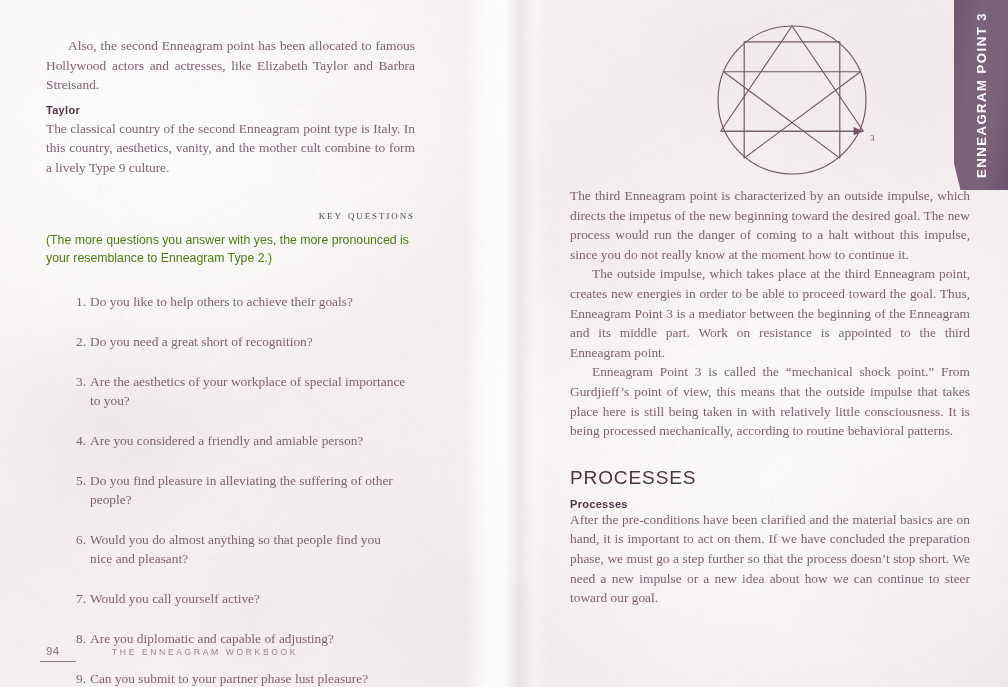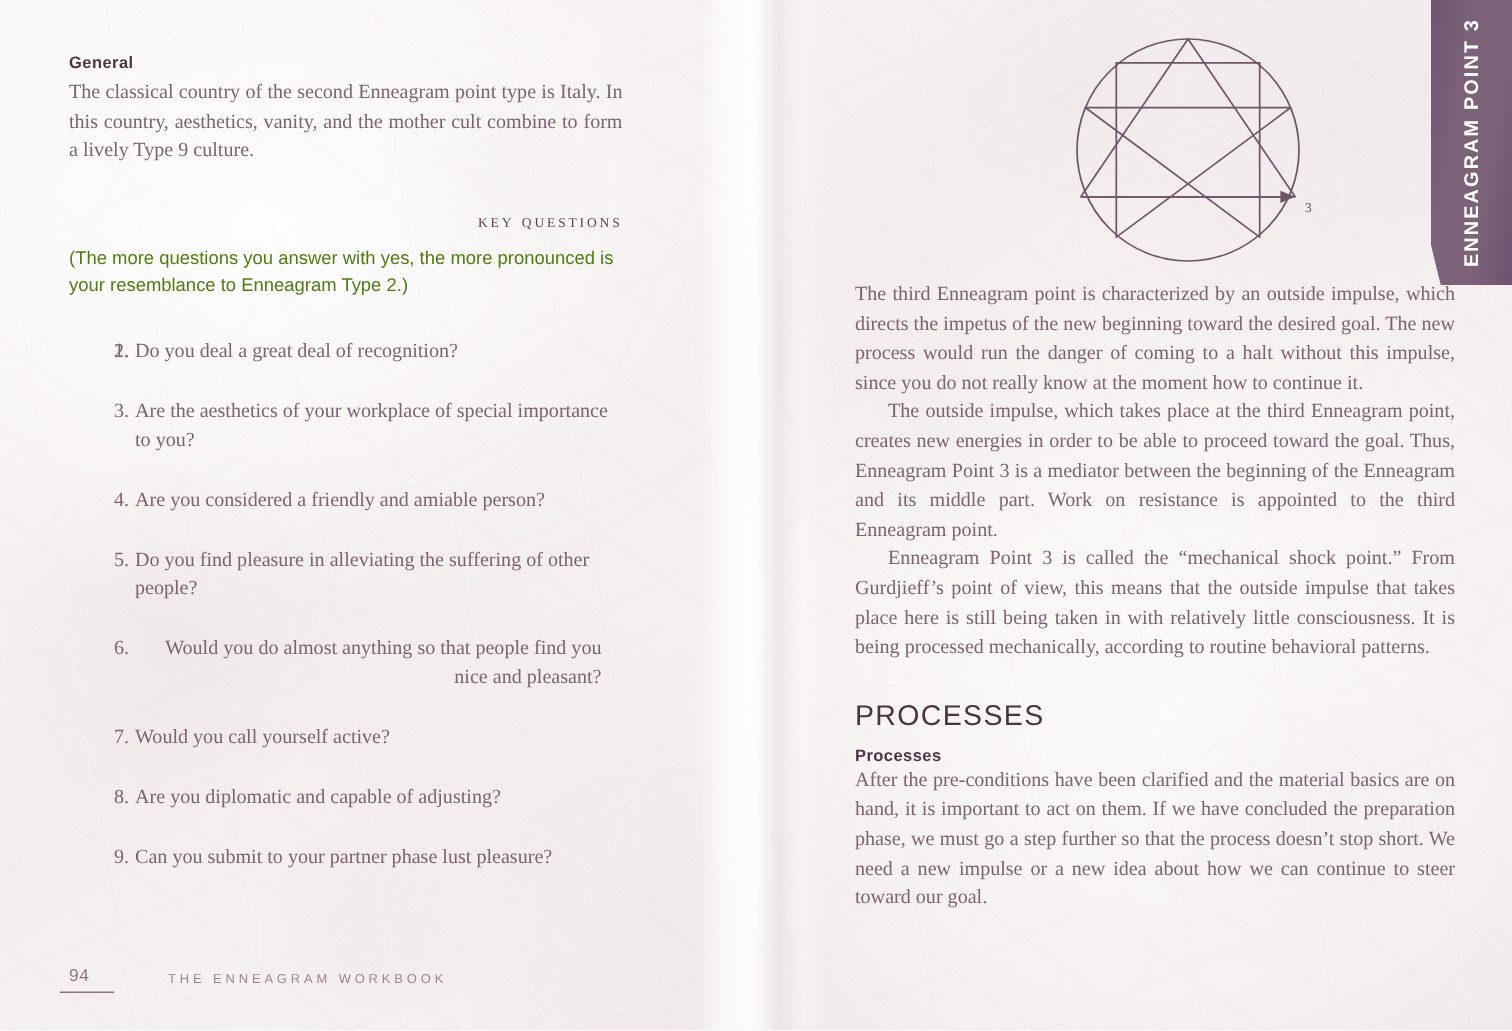--- a/index.html
+++ b/index.html
@@ -137,21 +137,21 @@
   }
   ol.questions li .qnum {
     position: absolute;
     left: 22px;
     top: 0;
     width: 18px;
     text-align: right;
     color: #7d6274;
   }
   ol.questions li .qtext { display: block; }
-  ol.questions li.wrap .qtext { padding-right: 14px; text-align: right; }
+  ol.questions li.wrap .qtext { padding-right: 14px; }
 
   
   .enn-wrap {
     position: absolute;
     left: 196px;
     top: 8px;
     width: 190px;
     height: 180px;
   }
   .r-col {
@@ -249,36 +249,38 @@
 
   <div class="tex tex-a"></div>
   <div class="tex tex-b"></div>
   <div class="tex tex-c"></div>
   <div class="gutter"></div>
 
   <div class="page-left">
 
     <div class="l-col">
 
-
-      <p class="kicker-sans country-head">General</p>
+      <p class="body-serif ind p1">Also, the second Enneagram point has been allocated to famous Hollywood actors and actresses, like Elizabeth Taylor and Barbra Streisand.</p>
+
+      <p class="kicker-sans country-head">Taylor</p>
 
       <p class="body-serif p2">The classical country of the second Enneagram point type is Italy. In this country, aesthetics, vanity, and the mother cult combine to form a lively Type 9 culture.</p>
 
       <p class="kq-head">Key Questions</p>
 
       <p class="kq-sub">(The more questions you answer with yes, the more pronounced is your resemblance to Enneagram Type 2.)</p>
 
       <ol class="questions">
         <li>
           <span class="qnum">1.</span>
+          <span class="qtext">Do you like to help others to achieve their goals?</span>
         </li>
         <li>
           <span class="qnum">2.</span>
-          <span class="qtext">Do you deal a great deal of recognition?</span>
+          <span class="qtext">Do you need a great short of recognition?</span>
         </li>
         <li>
           <span class="qnum">3.</span>
           <span class="qtext">Are the aesthetics of your workplace of special importance to you?</span>
         </li>
         <li>
           <span class="qnum">4.</span>
           <span class="qtext">Are you considered a friendly and amiable person?</span>
         </li>
         <li>

